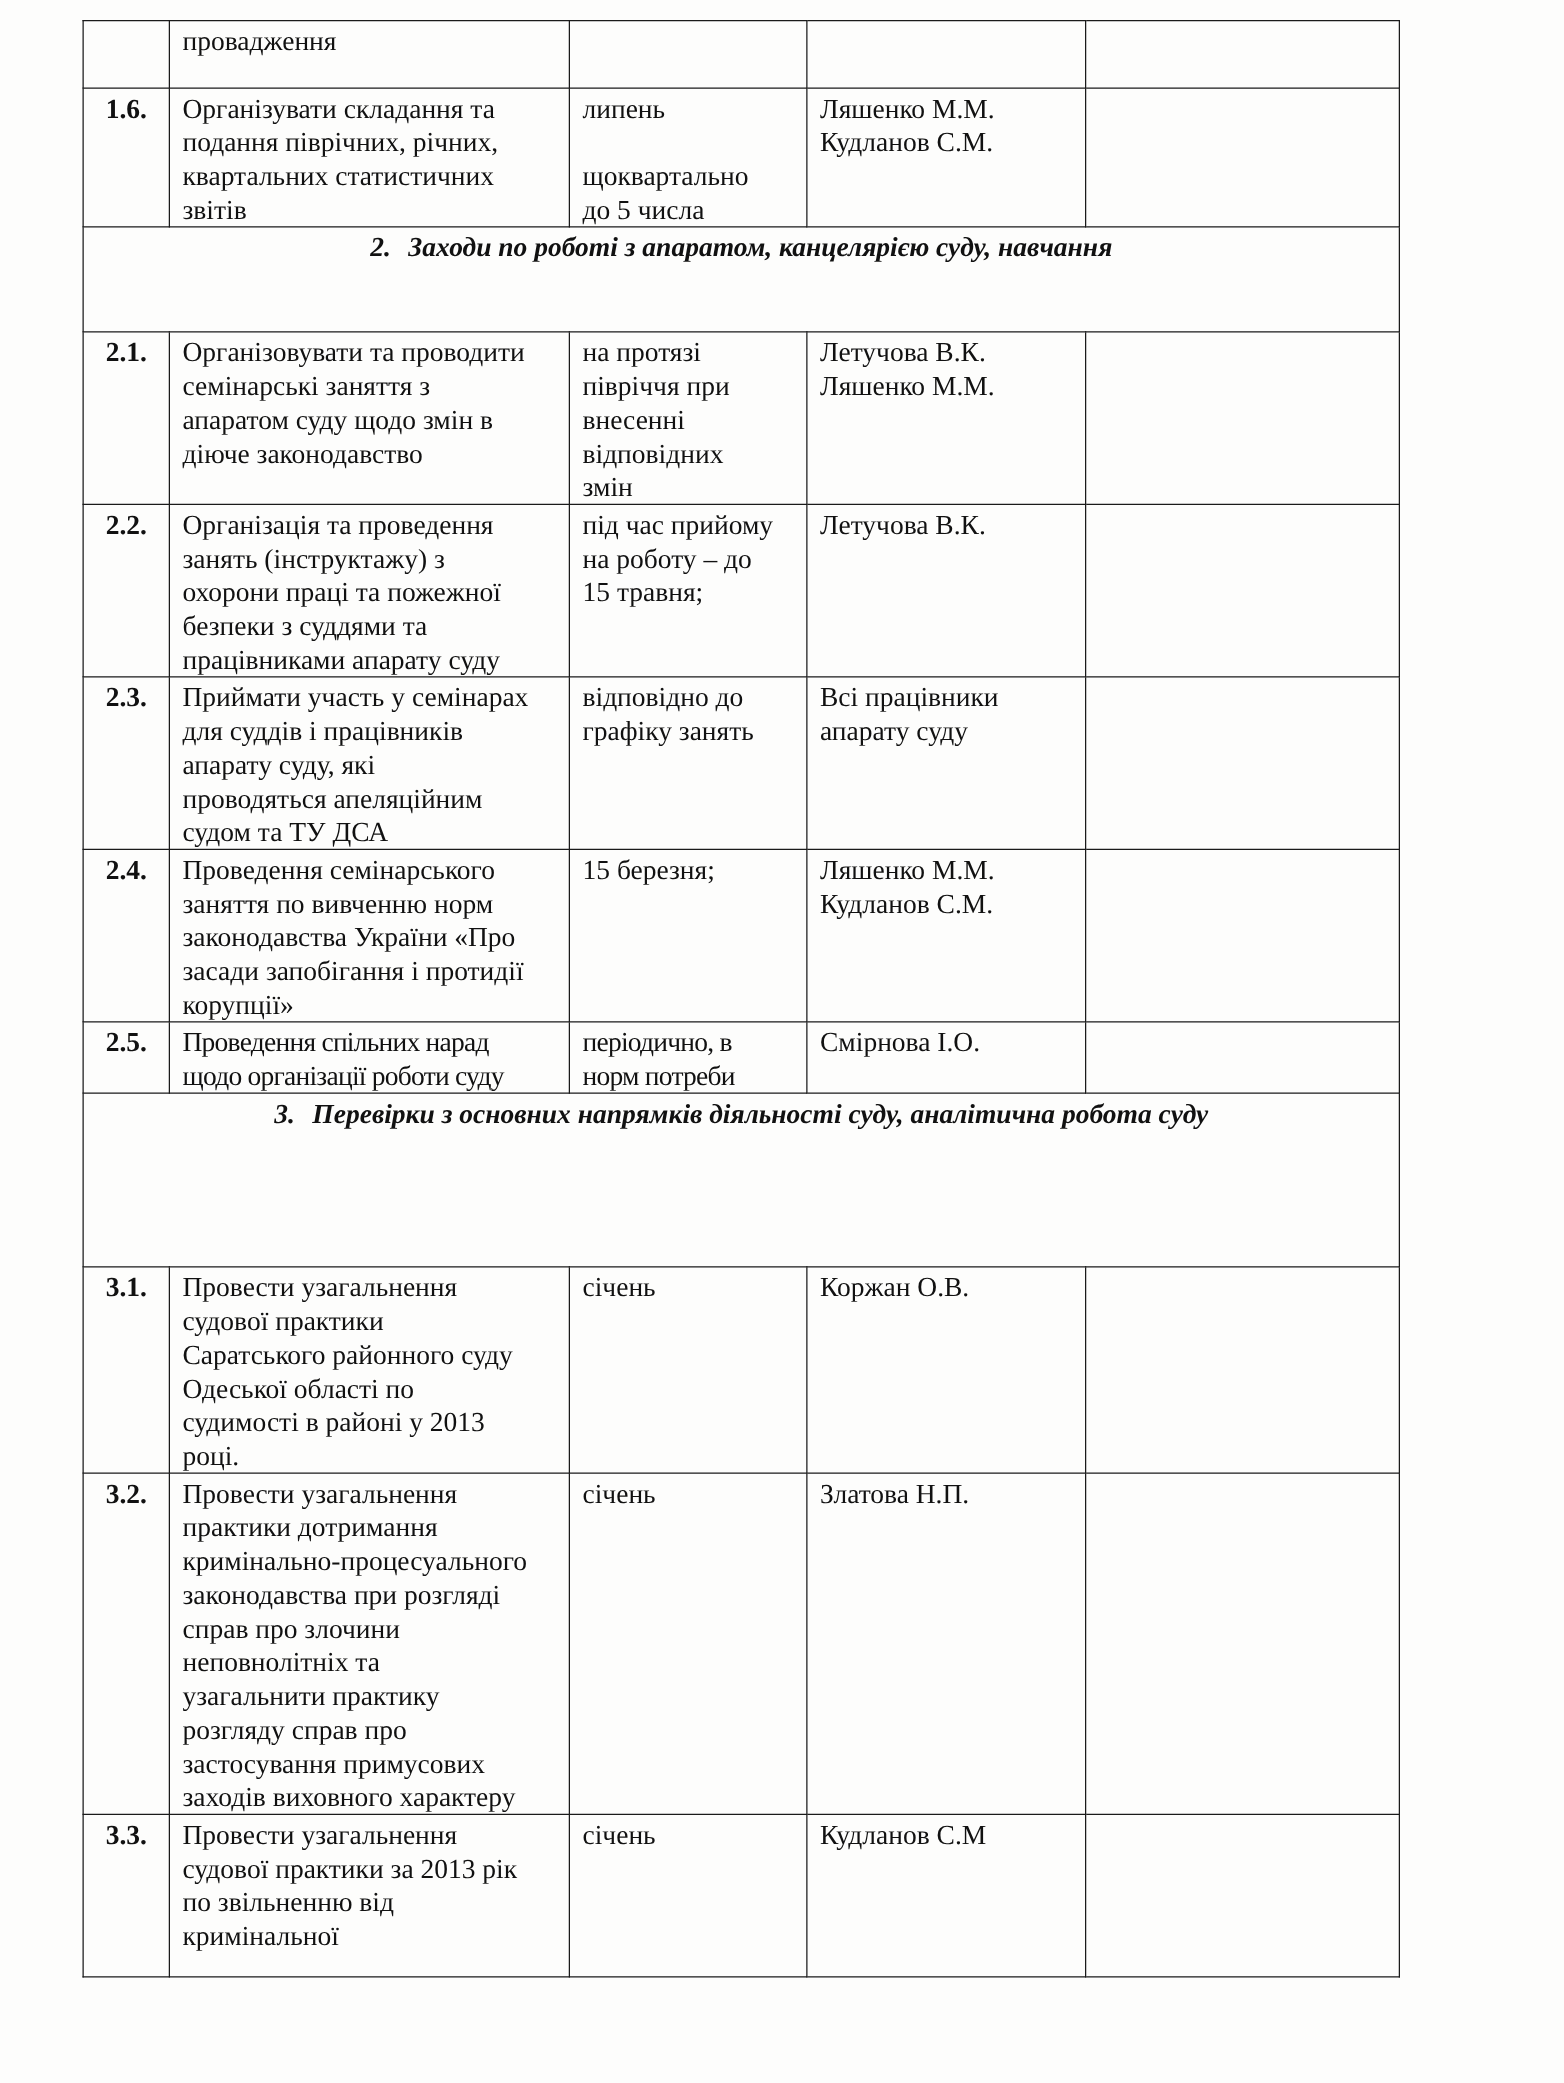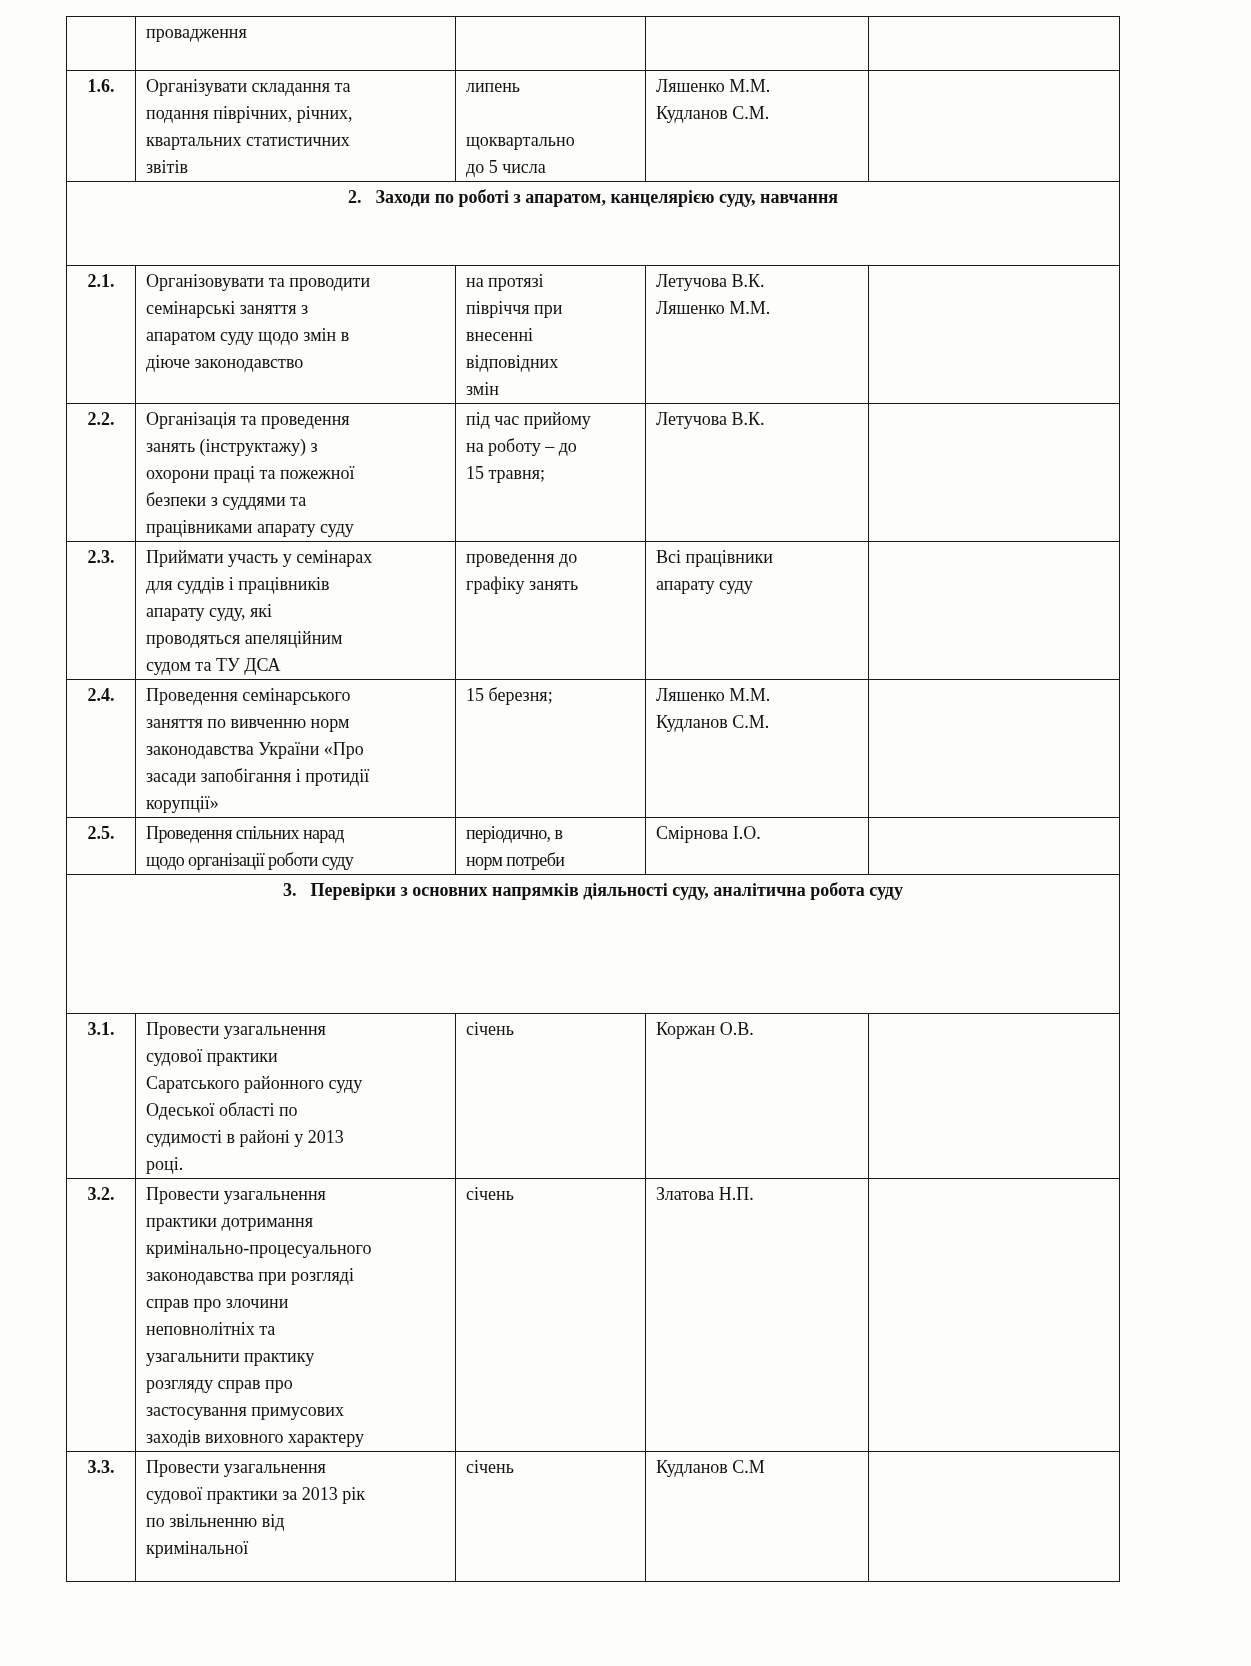--- a/index.html
+++ b/index.html
@@ -2,23 +2,23 @@
 <html><head>
 <meta charset="utf-8">
 <style>
   html, body { margin: 0; padding: 0; background: #ffffff; }
   body { width: 1251px; height: 1666px; position: relative; overflow: hidden;
          font-family: "Liberation Serif", "DejaVu Serif", serif; color: #111; }
   .page { position: absolute; left: 0; top: 0; width: 1251px; height: 1666px; background: #fdfdfc; }
   table.plan { position: absolute; left: 66px; top: 16px; width: 1053px;
                border-collapse: collapse; table-layout: fixed; }
   table.plan td { border: 1.6px solid #1a1a1a; vertical-align: top;
-                  font-size: 18px; line-height: 27px; padding: 2px 10px 0 10px; }
+                  font-size: 22px; line-height: 27px; padding: 2px 10px 0 10px; }
   td.num { font-weight: bold; padding-left: 11px; text-align: center; }
-  td.section { text-align: center; vertical-align: middle; font-weight: bold; 
+  td.section { text-align: center; vertical-align: middle; font-weight: bold; font-style: italic;
                font-size: 22px; }
   td.section .sec-num { margin-right: 14px; }
   .line { display: block; white-space: nowrap; }
   .gap { display: block; height: 27px; }
   .cond { letter-spacing: -0.6px; margin-top: 48px; }
 </style>
 </head>
 <body>
 
 <div class="page">
@@ -114,21 +114,21 @@
     <tr style="height:137px">
       <td class="num">2.3.</td>
       <td>
         <span class="line">Приймати участь у семінарах</span>
         <span class="line">для суддів і працівників</span>
         <span class="line">апарату суду, які</span>
         <span class="line">проводяться апеляційним</span>
         <span class="line">судом та ТУ ДСА</span>
       </td>
       <td>
-        <span class="line">проведення до</span>
+        <span class="line">відповідно до</span>
         <span class="line">графіку занять</span>
       </td>
       <td>
         <span class="line">Всі працівники</span>
         <span class="line">апарату суду</span>
       </td>
       <td></td>
     </tr>
 
     <tr style="height:135px">

